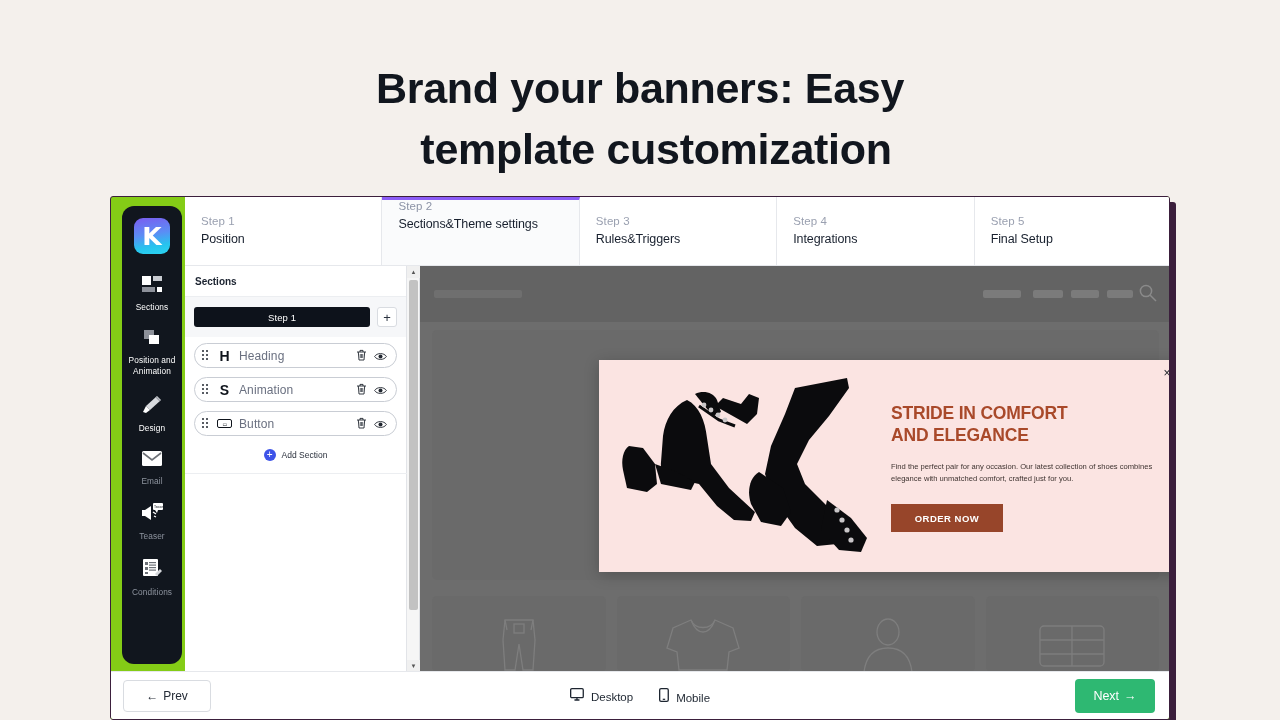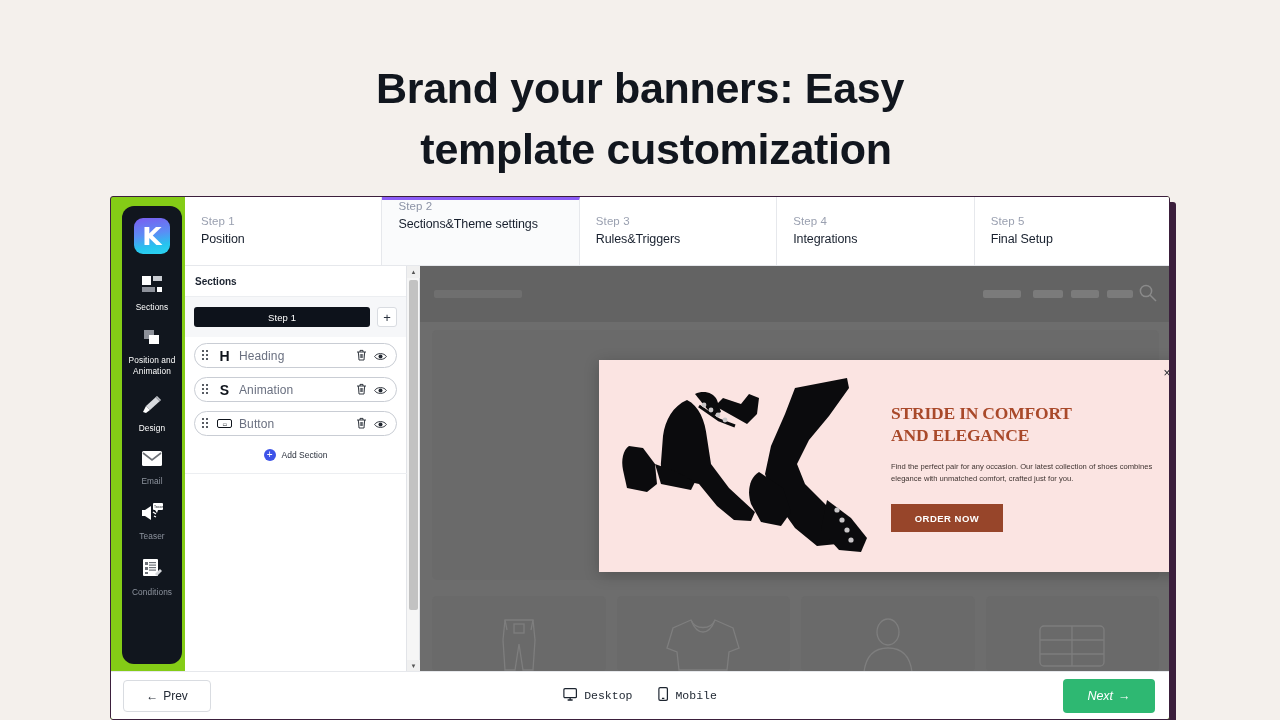--- a/index.html
+++ b/index.html
@@ -318,21 +318,20 @@
     position: absolute;
     left: 292px; top: 42px;
     width: 280px;
   }
   .banner-h {
     font-size: 17.5px;
     font-weight: bold;
     color: #a9492a;
     line-height: 1.28;
     letter-spacing: -0.2px;
-    font-family: Liberation Serif, serif;
   }
   .banner-p {
     margin-top: 14px;
     font-size: 7.6px;
     color: #3e3330;
     line-height: 1.62;
     width: 262px;
   }
   .order-btn {
     margin-top: 19px;
@@ -384,39 +383,37 @@
     gap: 5px;
     cursor: pointer;
     font-family: "Liberation Sans", sans-serif;
   }
   .devices {
     position: absolute;
     left: 50%; transform: translateX(-50%);
     display: flex; gap: 26px; align-items: center;
   }
   .dev {
-    display: flex; align-items: center; gap: 7px;
+    display: flex; align-items: flex-end; gap: 7px;
     font-size: 11.5px; color: #1d2530;
     cursor: pointer;
-    font-family: Liberation Mono, monospace;
   }
   .next-btn {
     position: absolute;
     right: 14px;
-    width: 92px; height: 34px;
+    width: 80px; height: 34px;
     background: #2eb872;
     border: none;
     border-radius: 4px;
     color: #ffffff;
     font-size: 12.5px;
     display: flex; align-items: center; justify-content: center;
     gap: 5px;
     cursor: pointer;
     font-family: "Liberation Sans", sans-serif;
-    font-style: italic;
   }
 </style>
 </head>
 <body>
 
 <div class="headline">
   <span class="l1">Brand your banners: Easy</span>
   <span class="l2">template customization</span>
 </div>
 

